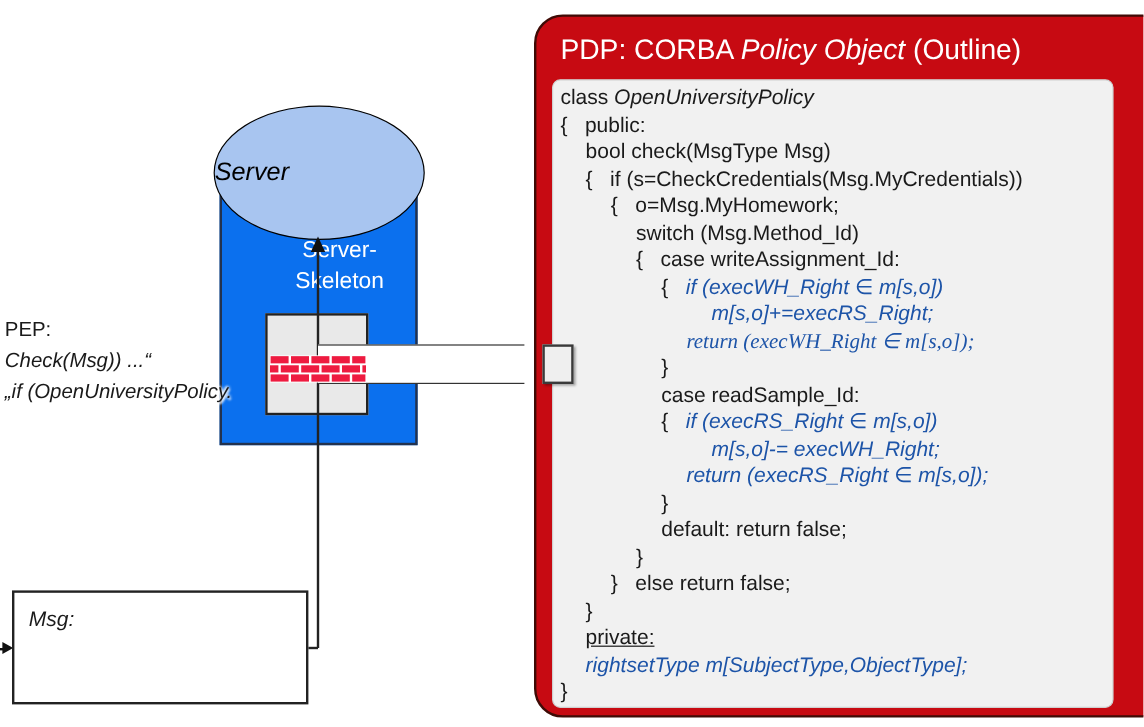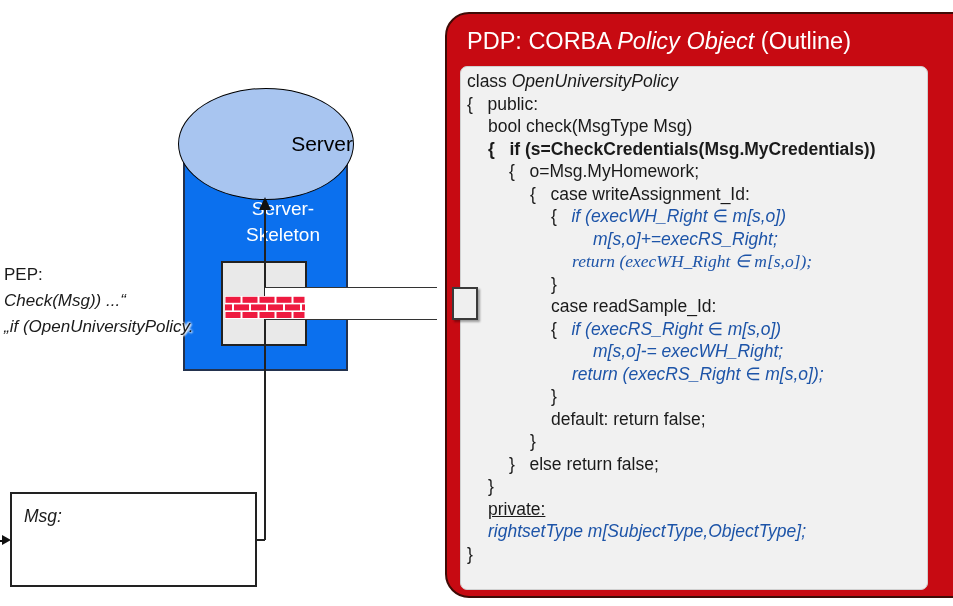--- a/index.html
+++ b/index.html
@@ -18,21 +18,21 @@
   }
   .abs{position:absolute;}
 
   
   .skeleton-rect{left:183px;top:162px;width:161px;height:205px;
     background:var(--skeleton-blue);border:2px solid #23324e;z-index:1;}
   .skeleton-label{left:183px;top:196px;width:200px;text-align:center;color:#fff;
     font-size:19px;line-height:26px;z-index:2;}
   .server-ellipse{left:178px;top:88px;width:174px;height:110px;border-radius:50%;
     background:var(--ellipse-blue);border:1.5px solid #000;z-index:3;
-    display:flex;align-items:center;justify-content:flex-end;}
+    display:flex;align-items:center;justify-content:flex-start;font-style:italic;}
   .server-label{font-size:21px;color:#000;}
   .pep-box{left:221px;top:261px;width:86px;height:85px;background:#e9e9e9;
     border:2px solid #222;box-sizing:border-box;z-index:4;}
   .vline{left:264px;top:202px;width:1.5px;height:338px;background:#222;z-index:5;}
   .up-arrow{left:259px;top:197px;width:0;height:0;border-left:6px solid transparent;
     border-right:6px solid transparent;border-bottom:13px solid #111;z-index:5;}
   .band{left:265px;top:287px;width:172px;height:33px;background:#fff;
     border-top:1.5px solid #333;border-bottom:1.5px solid #333;box-sizing:border-box;z-index:6;}
   .band-end{left:452px;top:287px;width:26px;height:33px;background:#efefef;
     border:2px solid #3a3a3a;box-sizing:border-box;z-index:7;
@@ -121,22 +121,23 @@
   <div class="abs msg-box">
     <div class="msg-label">Msg:</div>
   </div>
 
   <div class="abs pdp-card">
     <div class="pdp-title"><span>PDP: CORBA </span><span class="it">Policy Object</span><span> (Outline)</span></div>
     <div class="pdp-panel">
         <div class="code-line" style="padding-left: 0px;"><span class="seg-n">class </span><span class="seg-ni">OpenUniversityPolicy</span></div>
         <div class="code-line" style="padding-left: 0px;"><span class="seg-n">{   public:</span></div>
         <div class="code-line" style="padding-left: 21px;"><span class="seg-n">bool check(MsgType Msg)</span></div>
-        <div class="code-line" style="padding-left: 21px; font-weight: bold;"><span class="seg-n">{   if (s=CheckCredentials(Msg.MyCredentials))</span></div>
+        <div class="code-line" style="padding-left: 21px;"><span class="seg-n">{   if (s=CheckCredentials(Msg.MyCredentials))</span></div>
         <div class="code-line" style="padding-left: 42px;"><span class="seg-n">{   o=Msg.MyHomework;</span></div>
+        <div class="code-line" style="padding-left: 63px;"><span class="seg-n">switch (Msg.Method_Id)</span></div>
         <div class="code-line" style="padding-left: 63px;"><span class="seg-n">{   case writeAssignment_Id:</span></div>
         <div class="code-line" style="padding-left: 84px;"><span class="seg-n">{   </span><span class="seg-b">if (execWH_Right ∈ m[s,o])</span></div>
         <div class="code-line" style="padding-left: 126px;"><span class="seg-b">m[s,o]+=execRS_Right;</span></div>
         <div class="code-line" style="padding-left: 105px; font-family: Liberation Serif, serif;"><span class="seg-b">return (execWH_Right ∈ m[s,o]);</span></div>
         <div class="code-line" style="padding-left: 84px;"><span class="seg-n">}</span></div>
         <div class="code-line" style="padding-left: 84px;"><span class="seg-n">case readSample_Id:</span></div>
         <div class="code-line" style="padding-left: 84px;"><span class="seg-n">{   </span><span class="seg-b">if (execRS_Right ∈ m[s,o])</span></div>
         <div class="code-line" style="padding-left: 126px;"><span class="seg-b">m[s,o]-= execWH_Right;</span></div>
         <div class="code-line" style="padding-left: 105px;"><span class="seg-b">return (execRS_Right ∈ m[s,o]);</span></div>
         <div class="code-line" style="padding-left: 84px;"><span class="seg-n">}</span></div>

